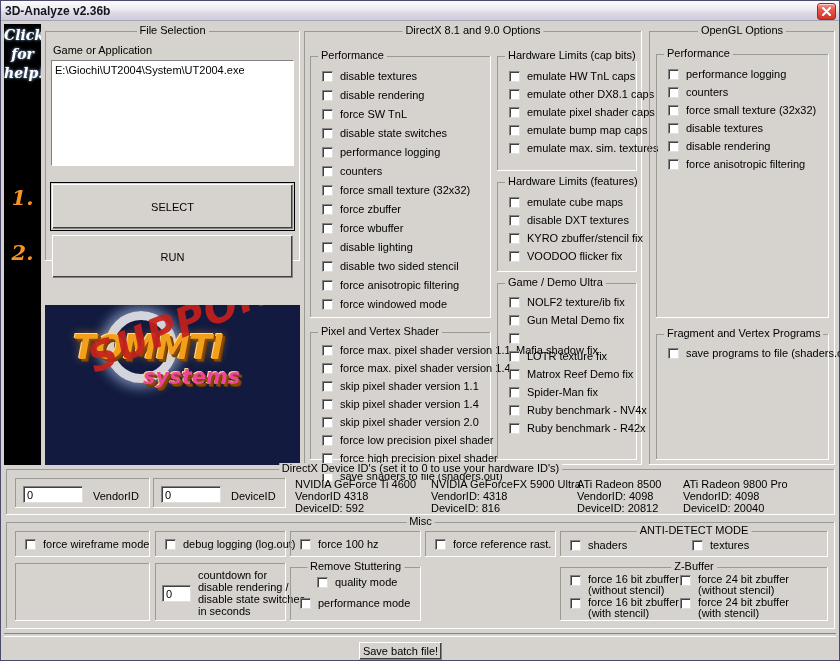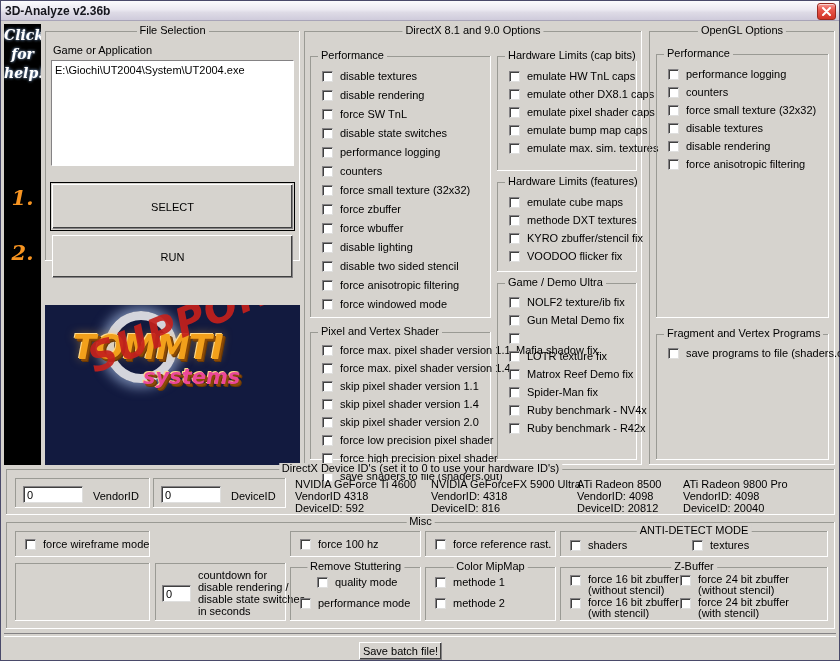--- a/index.html
+++ b/index.html
@@ -270,21 +270,21 @@
       </div>
 
       <div class="grp" style="left:192px;top:150px;width:140px;height:90px;">
         <span class="cap left">Hardware Limits (features)</span>
         <div class="cb" style="left:11px;top:13px;">
             <span class="box"></span>
             <span class="lbl">emulate cube maps</span>
           </div>
         <div class="cb" style="left:11px;top:31px;">
             <span class="box"></span>
-            <span class="lbl">methode DXT textures</span>
+            <span class="lbl">disable DXT textures</span>
           </div>
         <div class="cb" style="left:11px;top:49px;">
             <span class="box"></span>
             <span class="lbl">KYRO zbuffer/stencil fix</span>
           </div>
         <div class="cb" style="left:11px;top:67px;">
             <span class="box"></span>
             <span class="lbl">VOODOO flicker fix</span>
           </div>
       </div>
@@ -399,20 +399,26 @@
       <span class="txt" style="left:676px;top:32px;">DeviceID: 20040</span>
     </div>
 
     <div class="grp" style="left:5px;top:501px;width:829px;height:107px;">
       <span class="cap center">Misc</span>
 
       <div class="grp" style="left:8px;top:8px;width:135px;height:26px;">
         <div class="cb" style="left:9px;top:6px;">
             <span class="box"></span>
             <span class="lbl">force wireframe mode</span>
+          </div>
+      </div>
+      <div class="grp" style="left:148px;top:8px;width:131px;height:26px;">
+        <div class="cb" style="left:9px;top:6px;">
+            <span class="box"></span>
+            <span class="lbl">debug logging (log.out)</span>
           </div>
       </div>
       <div class="grp" style="left:283px;top:8px;width:131px;height:26px;">
         <div class="cb" style="left:9px;top:6px;">
             <span class="box"></span>
             <span class="lbl">force 100 hz</span>
           </div>
       </div>
       <div class="grp" style="left:418px;top:8px;width:131px;height:26px;">
         <div class="cb" style="left:9px;top:6px;">
@@ -450,31 +456,20 @@
         <div class="cb" style="left:26px;top:8px;text-align:right;">
             <span class="box"></span>
             <span class="lbl">quality mode</span>
           </div>
         <div class="cb" style="left:9px;top:29px;">
             <span class="box"></span>
             <span class="lbl">performance mode</span>
           </div>
       </div>
 
-      <div class="grp" style="left:418px;top:44px;width:131px;height:54px;">
-        <span class="cap center">Color MipMap</span>
-        <div class="cb" style="left:9px;top:8px;">
-            <span class="box"></span>
-            <span class="lbl">methode 1</span>
-          </div>
-        <div class="cb" style="left:9px;top:29px;">
-            <span class="box"></span>
-            <span class="lbl">methode 2</span>
-          </div>
-      </div>
 
       <div class="grp" style="left:553px;top:44px;width:268px;height:54px;">
         <span class="cap center">Z-Buffer</span>
         <div class="cb" style="left:9px;top:6px;">
             <span class="box"></span>
             <span class="lbl two"><span>force 16 bit zbuffer</span><br><span>(without stencil)</span></span>
           </div>
         <div class="cb" style="left:9px;top:29px;">
             <span class="box"></span>
             <span class="lbl two"><span>force 16 bit zbuffer</span><br><span>(with stencil)</span></span>

